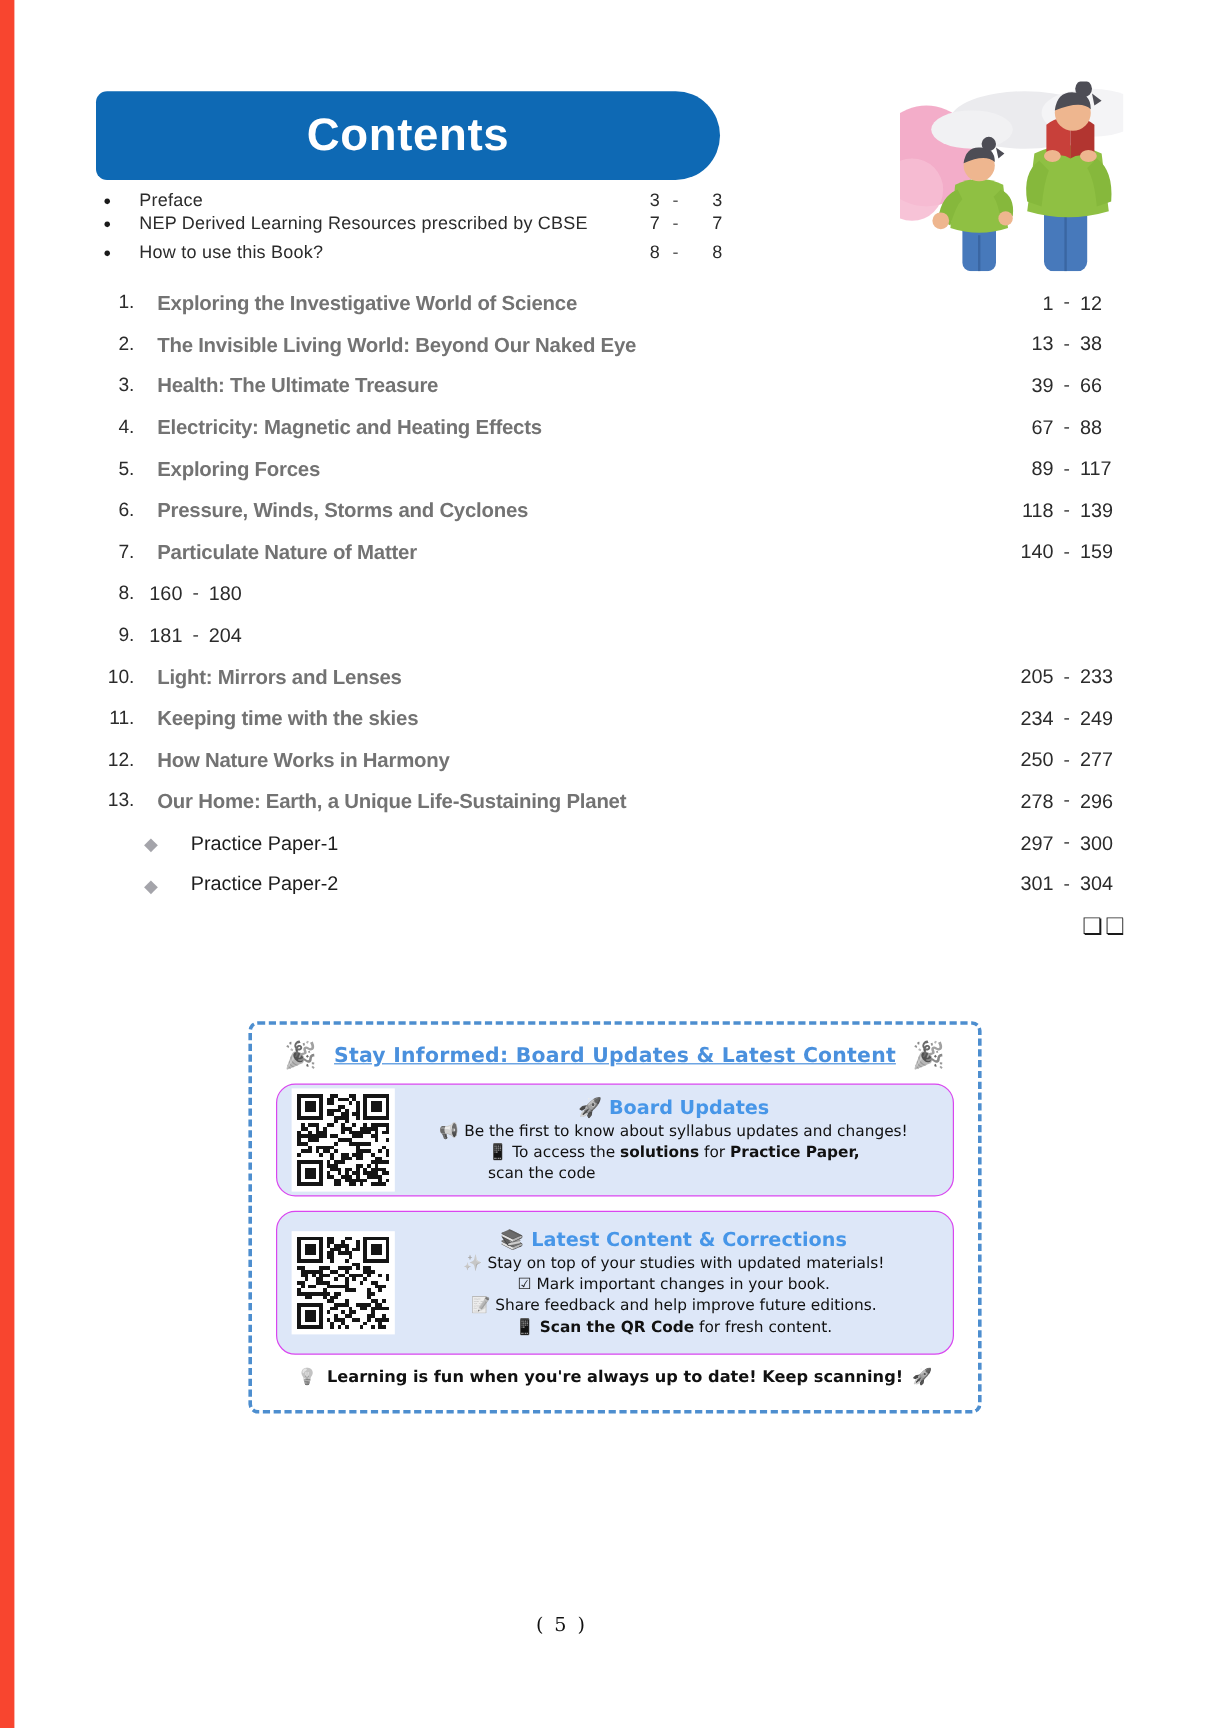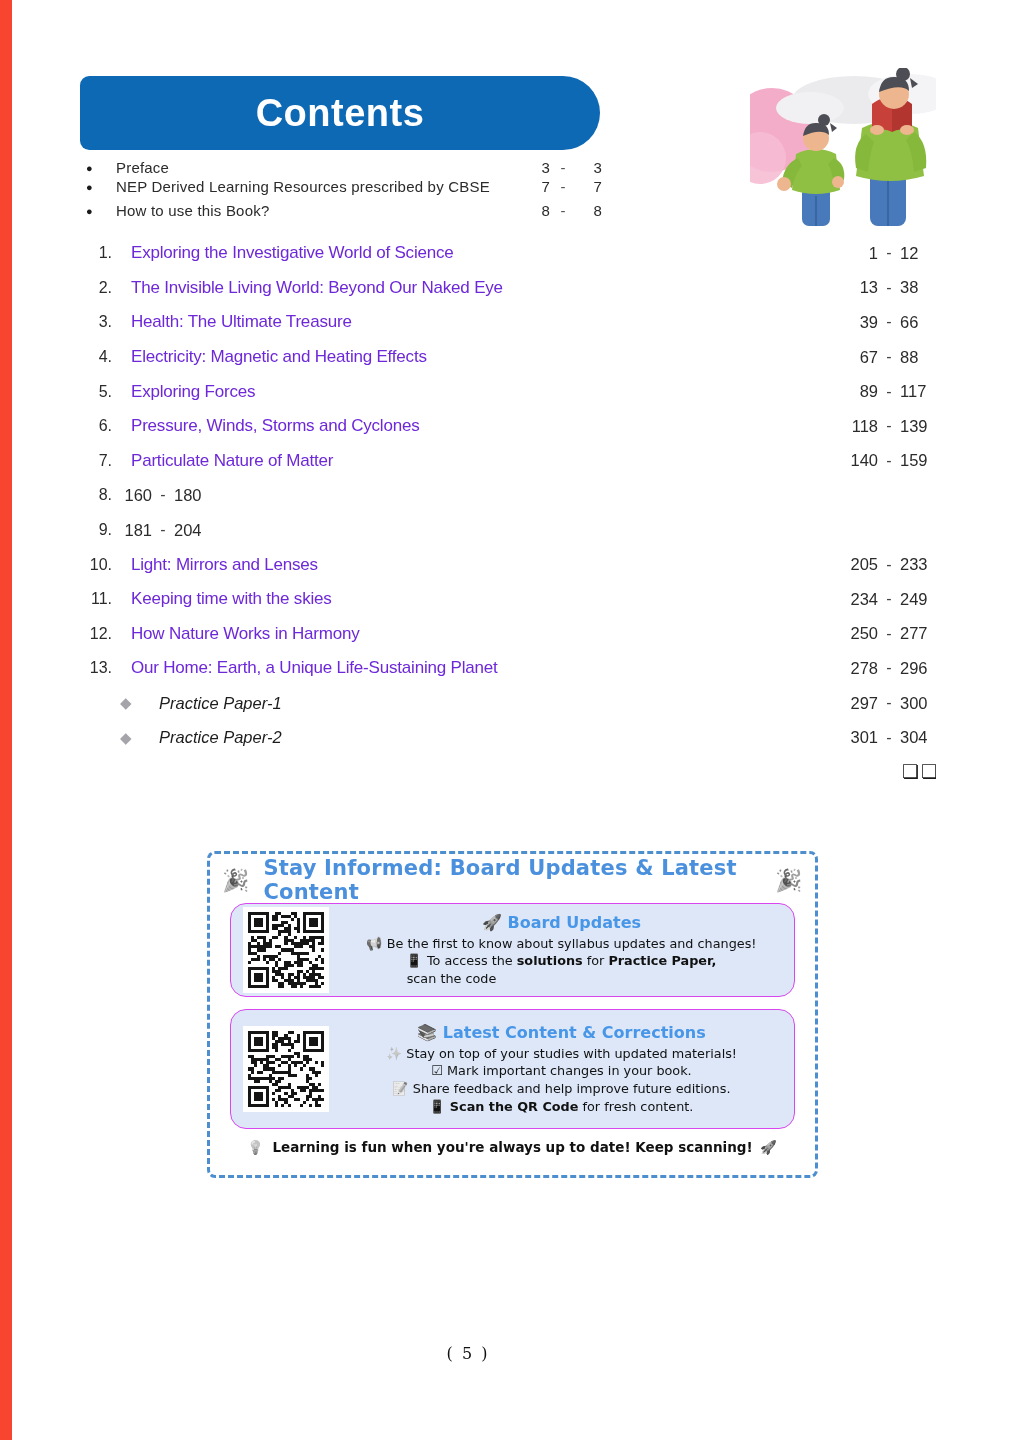--- a/index.html
+++ b/index.html
@@ -23,36 +23,36 @@
   .fm-bullet{width:12px;font-size:11px;color:#1a1a1a;}
   .fm-label{flex:1;padding-left:18px;}
   .fm-from{width:26px;text-align:right;}
   .fm-dash{width:26px;text-align:center;color:#555;}
   .fm-to{width:26px;text-align:right;}
 
   
   .toc{position:absolute;left:84px;top:236px;width:856px;}
   .ch-row{display:flex;align-items:center;height:34.6px;}
   .ch-num{width:28px;text-align:right;color:#2b2b2b;font-size:16px;}
-  .ch-title{flex:1;margin-left:19px;color:#6d28d9;font-weight:400;font-size:17px;letter-spacing:-0.2px;}
+  .ch-title{flex:1;margin-left:19px;color:#737373;font-weight:700;font-size:17px;letter-spacing:-0.2px;}
   .ch-from{width:40px;text-align:right;color:#2b2b2b;font-size:16.5px;}
   .ch-dash{width:22px;text-align:center;color:#444;font-size:16px;}
   .ch-to{width:40px;text-align:left;color:#2b2b2b;font-size:16.5px;}
   .pp-row{display:flex;align-items:center;height:34.6px;}
   .pp-diamond{width:28px;margin-left:36px;color:#a4a4aa;font-size:15px;text-align:left;}
-  .pp-title{flex:1;margin-left:11px;color:#1d1d1d;font-size:16.5px;font-style:italic;}
+  .pp-title{flex:1;margin-left:11px;color:#1d1d1d;font-size:16.5px;}
   .end-row{display:flex;justify-content:flex-end;height:34px;align-items:center;
            color:#1a1a1a;font-size:19px;letter-spacing:2px;}
 
   
   .info-box{position:absolute;left:207px;top:851px;width:611px;height:327px;box-sizing:border-box;
             border:3px dashed #4d8ecf;border-radius:8px;padding:8px 12px 6px;
             font-family:"DejaVu Sans",sans-serif;}
   .info-head{display:flex;align-items:center;justify-content:center;gap:14px;height:36px;}
-  .info-title{color:#4a90dd;font-weight:700;font-size:21px;letter-spacing:0.2px;}
+  .info-title{color:#4a90dd;font-weight:700;font-size:17px;letter-spacing:0.2px;text-decoration:underline;}
   .emoji{filter:grayscale(100%) contrast(0.85);}
   .popper{font-size:22px;}
   .card{box-sizing:border-box;background:#dde7f8;border:1px solid #d946ef;border-radius:16px;
         display:flex;align-items:center;padding:6px 12px;margin:5px 8px 0;}
   .card-1{height:94px;}
   .card-2{height:120px;margin-top:12px;}
   .qr{width:86px;height:86px;background:#fff;flex:none;margin-right:12px;}
   .card-body{flex:1;text-align:center;color:#111;}
   .card-heading{color:#4796e8;font-weight:700;font-size:16px;margin-bottom:3px;}
   .card-line{font-size:12.8px;font-weight:500;line-height:1.36;}

